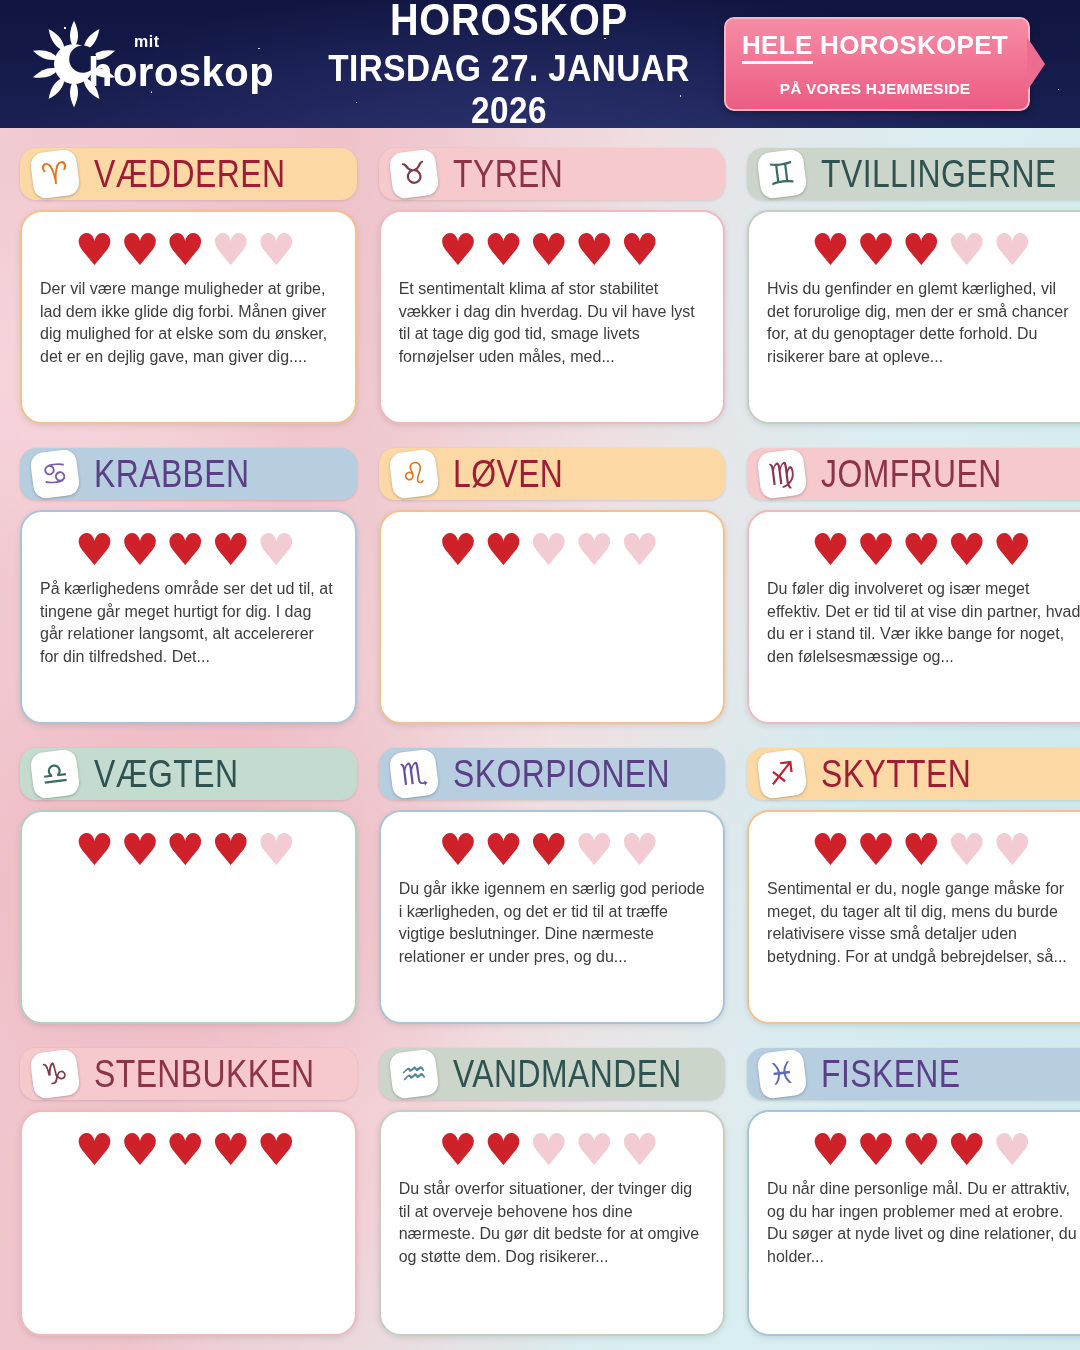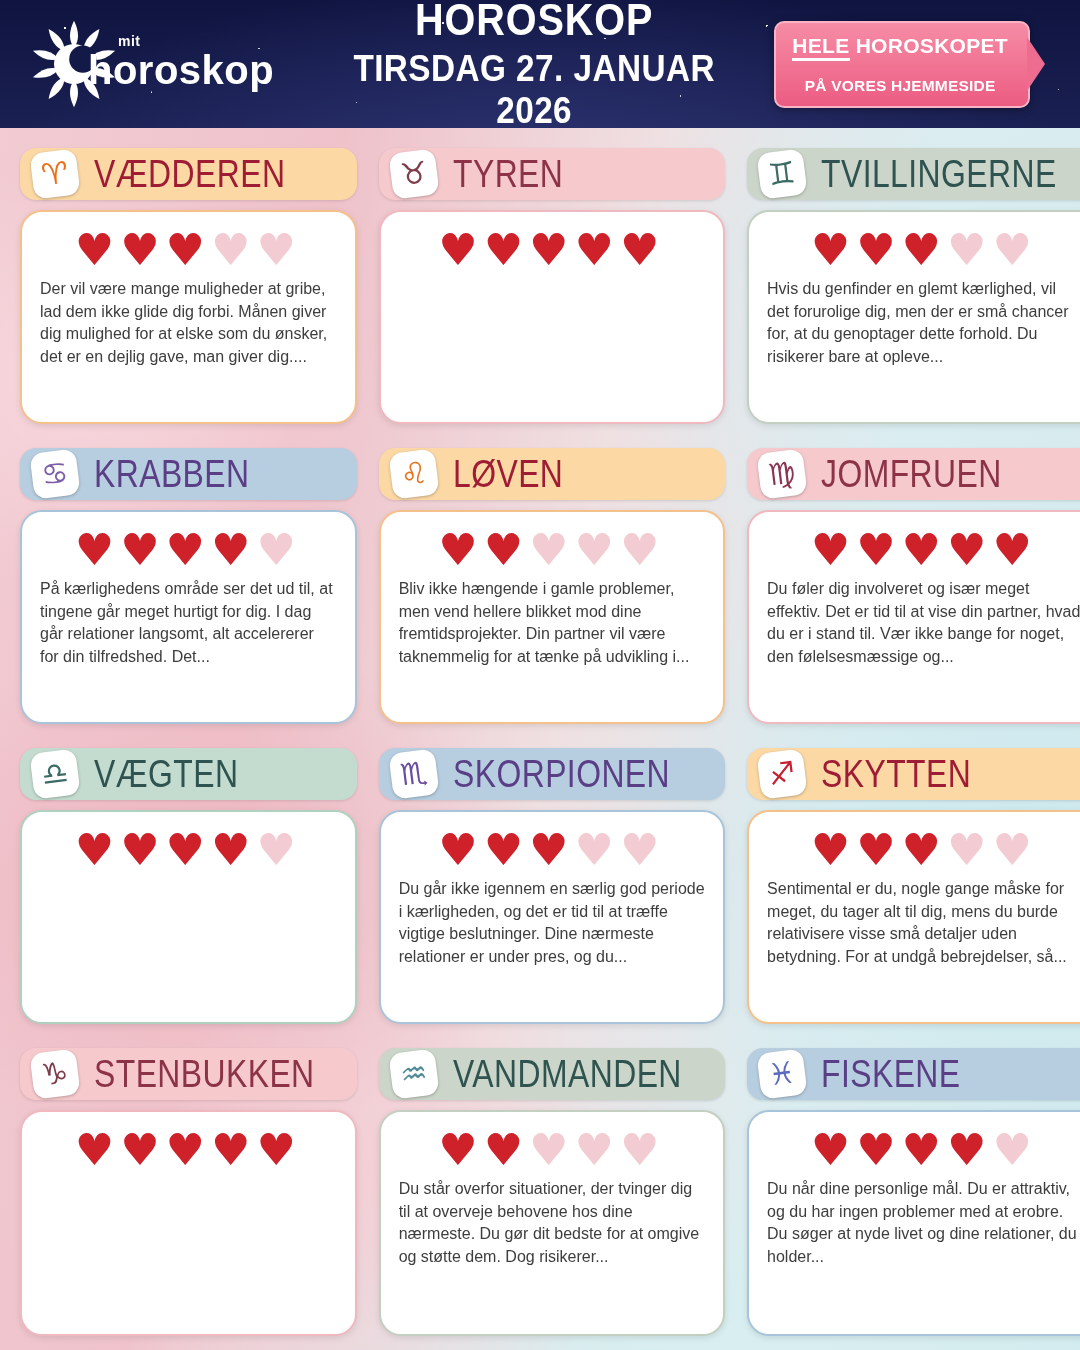--- a/index.html
+++ b/index.html
@@ -41,40 +41,40 @@
       radial-gradient(circle 1.2px at 63% 75%, rgba(255,255,255,.75) 60%, transparent 61%),
       radial-gradient(circle 1.6px at 71% 20%, #fff 60%, transparent 61%),
       radial-gradient(circle 1.1px at 77% 58%, rgba(255,255,255,.7) 60%, transparent 61%),
       radial-gradient(circle 1.4px at 85% 84%, rgba(255,255,255,.8) 60%, transparent 61%),
       radial-gradient(circle 1.3px at 93% 36%, rgba(255,255,255,.85) 60%, transparent 61%),
       radial-gradient(circle 1.1px at 98% 70%, rgba(255,255,255,.7) 60%, transparent 61%);
   }
   .logo{ position:relative; width:268px; height:112px; flex:0 0 auto; }
   .logo svg{ position:absolute; left:0; top:8px; }
   .logo-text{ position:absolute; left:62px; top:26px; color:#fff; line-height:1; }
-  .logo-mit{ display:block; font-size:14px; letter-spacing:.5px; margin-left:30px; margin-bottom:2px; font-weight:bold; }
+  .logo-mit{ display:block; font-size:16px; letter-spacing:.5px; margin-left:46px; margin-bottom:2px; font-weight:bold; }
   .logo-main{ display:block; font-size:40px; font-weight:bold; letter-spacing:.5px; }
 
   .title-block{ flex:1; text-align:center; color:#fff; transform:scaleX(.9); }
   .main-title{ font-size:44px; font-weight:bold; letter-spacing:1px; line-height:1.08; }
   .sub-title{ font-size:37px; font-weight:bold; letter-spacing:.5px; margin-top:4px; }
 
   .badge{
     position:relative; flex:0 0 auto; margin-right:24px; cursor:pointer;
     background:linear-gradient(180deg,#f68ca5 0%,#ec5c82 100%);
     border:2px solid #f8b3c4; border-radius:10px;
     padding:11px 20px 11px 16px; color:#fff; text-align:center;
     box-shadow:0 2px 8px rgba(0,0,0,.35);
   }
   .badge::after{
     content:""; position:absolute; right:-17px; top:50%; transform:translateY(-50%);
     border-top:27px solid transparent; border-bottom:27px solid transparent;
     border-left:18px solid #ee6c8f;
   }
-  .badge-line1{ display:block; font-size:21px; font-weight:bold; letter-spacing:.3px; white-space:nowrap; }
+  .badge-line1{ display:block; font-size:26px; font-weight:bold; letter-spacing:.3px; white-space:nowrap; }
   .badge-line1 .em{ border-bottom:3px solid #fff; padding-bottom:1px; }
   .badge-line2{ display:block; font-size:15.5px; font-weight:bold; margin-top:19px; letter-spacing:.2px; white-space:nowrap; }
 
   
   .grid{
     display:grid; grid-template-columns:repeat(3,1fr);
     grid-template-rows:276px 276px 276px 288px;
     gap:24px 22px; padding:20px 20px 0 20px;
   }
   .card{ display:flex; flex-direction:column; }
@@ -178,20 +178,21 @@
 
     <section class="card t-pink">
       <div class="card-head">
         <span class="sticker">
             <span class="glyph" style="color: rgb(126, 59, 74);">♉</span>
           </span>
         <h2 class="sign-name">TYREN</h2>
       </div>
       <div class="card-body">
         <div class="hearts"><span class="heart full">♥</span><span class="heart full">♥</span><span class="heart full">♥</span><span class="heart full">♥</span><span class="heart full">♥</span></div>
+        <p class="sign-text">Et sentimentalt klima af stor stabilitet vækker i dag din hverdag. Du vil have lyst til at tage dig god tid, smage livets fornøjelser uden måles, med...</p>
       </div>
     </section>
 
     <section class="card t-sage">
       <div class="card-head">
         <span class="sticker">
             <span class="glyph" style="color: rgb(60, 107, 101);">♊</span>
           </span>
         <h2 class="sign-name">TVILLINGERNE</h2>
       </div>
@@ -216,21 +217,20 @@
 
     <section class="card t-peach">
       <div class="card-head">
         <span class="sticker">
             <span class="glyph" style="color: rgb(232, 114, 28);">♌</span>
           </span>
         <h2 class="sign-name">LØVEN</h2>
       </div>
       <div class="card-body">
         <div class="hearts"><span class="heart full">♥</span><span class="heart full">♥</span><span class="heart empty">♥</span><span class="heart empty">♥</span><span class="heart empty">♥</span></div>
-        <p class="sign-text">Bliv ikke hængende i gamle problemer, men vend hellere blikket mod dine fremtidsprojekter. Din partner vil være taknemmelig for at tænke på udvikling i...</p>
       </div>
     </section>
 
     <section class="card t-pink">
       <div class="card-head">
         <span class="sticker">
             <span class="glyph" style="color: rgb(140, 53, 80);">♍</span>
           </span>
         <h2 class="sign-name">JOMFRUEN</h2>
       </div>

